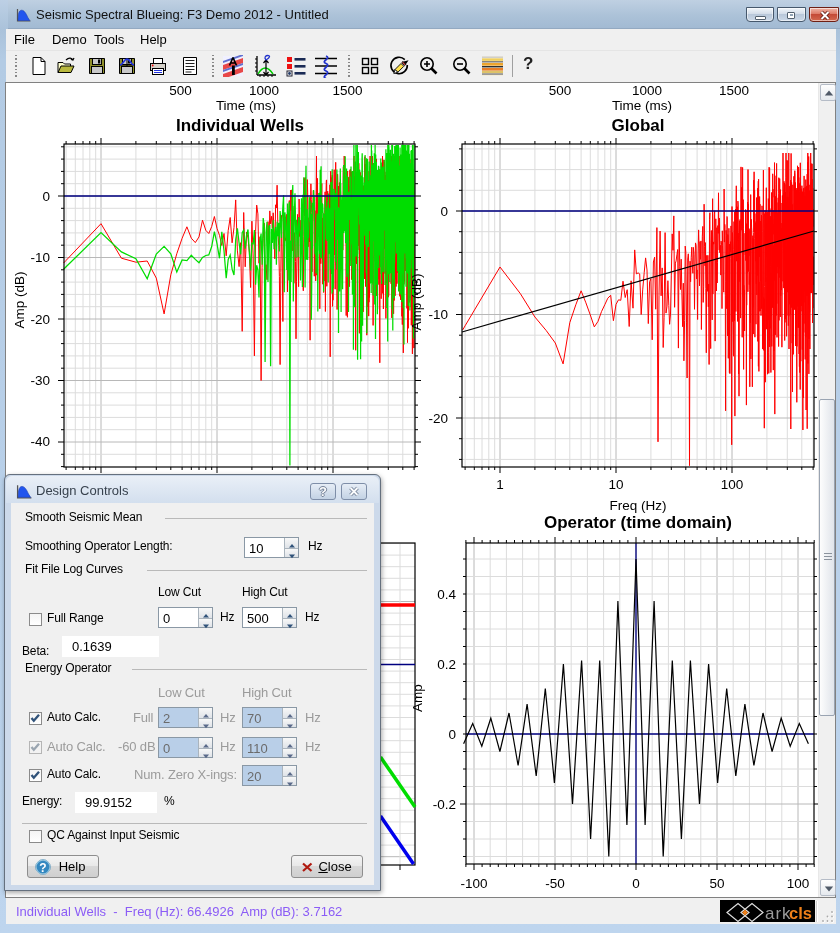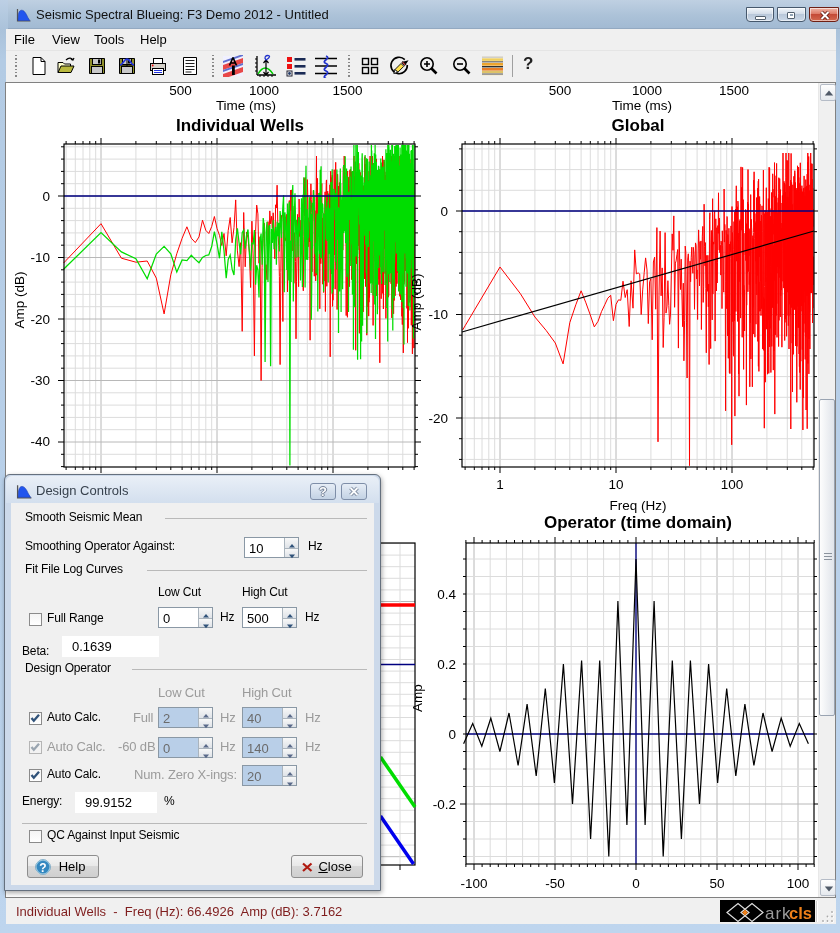--- a/index.html
+++ b/index.html
@@ -6,21 +6,21 @@
 #title{position:absolute;left:28px;top:7px;font-size:13px;color:#111}
 .wb{position:absolute;top:7px;height:15px;border-radius:0 0 4px 4px;border:1px solid #46586c;box-shadow:inset 0 0 0 1px rgba(255,255,255,0.55)}
 #menubar{position:absolute;left:6px;top:29px;width:830px;height:21px;background:#f0f0f0;font-size:13px;color:#000}
 #menubar span{position:absolute;top:3px}
 #toolbar{position:absolute;left:6px;top:50px;width:830px;height:32px;background:#f0f0f0;border-top:1px solid #e5e5e5}
 #client{position:absolute;left:6px;top:83px;width:812px;height:814px;background:#fff}
 #frame{position:absolute;left:5px;top:82px;width:831px;height:816px;border:1px solid #818181}
 #vscroll{position:absolute;left:818px;top:83px;width:17px;height:814px;background:#f0f0f0;border-left:1px solid #e8e8e8}
 .sbtn{position:absolute;left:1px;width:16px;height:17px;background:linear-gradient(#fefefe,#e5e9ee);border:1px solid #b5bcc7;border-radius:2px}
 #sthumb{position:absolute;left:0px;top:316px;width:16px;height:317px;background:linear-gradient(90deg,#fdfdfd,#e0e4ea);border:1px solid #9aa4b2;border-radius:2px}
-#statusbar{position:absolute;left:6px;top:898px;width:830px;height:26px;background:#f0f0f0;font-size:13px;color:#7f1d1d}
+#statusbar{position:absolute;left:6px;top:898px;width:830px;height:26px;background:#f0f0f0;font-size:13px;color:#8b5cf6}
 #dialog{position:absolute;left:4px;top:474px;width:377px;height:417px;background:#ccd9ea;border:1px solid #65707e;border-radius:6px 6px 0 0;box-shadow:1px 2px 5px rgba(0,0,0,0.35)}
 #dlgtitle{position:absolute;left:1px;top:1px;width:373px;height:27px;background:linear-gradient(#e9eff7,#d3dfee);border-radius:6px 6px 0 0;font-size:13px;color:#38424e}
 #dlgclient{position:absolute;left:6px;top:28px;width:363px;height:382px;background:#f0f0f0}
 .lbl{position:absolute;font-size:12px;color:#000;white-space:nowrap;letter-spacing:-0.15px}
 .glbl{position:absolute;font-size:13px;color:#9b9b9b;white-space:nowrap;letter-spacing:-0.15px}
 .sep{position:absolute;height:1px;background:#b9b9b9}
 .cb{position:absolute;width:13px;height:13px;border:1px solid #8b8b8b;background:linear-gradient(#f4f4f4,#fff)}
 .spin{position:absolute;width:55px;height:21px;border:1px solid #8a98a5;background:#fff;font-size:13px}
 .spin .v{position:absolute;left:4px;top:3px}
 .sarr{position:absolute;right:0;top:0;width:14px;height:19px}
@@ -44,21 +44,21 @@
     </div>
     <div class="wb" style="left:801px;width:30px;background:linear-gradient(#f0b6a8,#dd7a66 45%,#c44a36 50%,#d4694f);border-color:#6e1f14">
       <svg width="30" height="15" style="position:absolute;left:0;top:0">
         <path d="M11.5 4 L18.5 11 M18.5 4 L11.5 11" stroke="#5c1810" stroke-width="3.6"></path>
         <path d="M11.5 4 L18.5 11 M18.5 4 L11.5 11" stroke="#fff" stroke-width="2"></path>
       </svg>
     </div>
   </div>
 <div id="menubar">
     <span style="left:8px">File</span>
-    <span style="left:46px">View</span>
+    <span style="left:46px">Demo</span>
     <span style="left:88px">Tools</span>
     <span style="left:134px">Help</span>
   </div>
 <div id="toolbar"></div>
 <div style="position:absolute;left:6px;top:50px;width:830px;height:30px">
     <div style="position:absolute;left:9px;top:5px;width:3px;height:22px;background-image:repeating-linear-gradient(#888 0 1.4px,transparent 1.4px 3.4px);background-size:2px 100%;background-repeat:repeat-y"></div>
     <div style="position:absolute;left:23px;top:6px;width:20px;height:20px"><svg width="20" height="20">
         <path d="M4 1.5 h8 l4 4 v13 h-12 z" fill="#fff" stroke="#000"></path>
         <path d="M12 1.5 v4 h4" fill="none" stroke="#000"></path>
       </svg></div>
@@ -756,21 +756,21 @@
 <span style="position:absolute;left:30px;top:7px">Design Controls</span>
 <div style="position:absolute;left:304px;top:7px;width:26px;height:17px;border:1px solid #7e8ea8;border-radius:3px;background:linear-gradient(#e6edf6,#c3d2e4);text-align:center;line-height:16px;font-size:13px;font-weight:bold;color:#fbfcfd;text-shadow:-1px 0 0 #76849a,1px 0 0 #76849a,0 -1px 0 #76849a,0 1px 0 #76849a">?</div>
 <div style="position:absolute;left:335px;top:7px;width:26px;height:17px;border:1px solid #7e8ea8;border-radius:3px;background:linear-gradient(#e6edf6,#c3d2e4)"><svg width="24" height="15">
           <path d="M8.5 4 L15.5 11 M15.5 4 L8.5 11" stroke="#76849a" stroke-width="3.6"></path>
           <path d="M8.5 4 L15.5 11 M15.5 4 L8.5 11" stroke="#fbfcfd" stroke-width="1.8"></path>
         </svg></div>
 </div>
     <div id="dlgclient"></div>
     <div class="lbl" style="left:20px;top:35px">Smooth Seismic Mean</div>
     <div class="sep" style="left:160px;top:43px;width:202px"></div>
-    <div class="lbl" style="left:20px;top:64px">Smoothing Operator Against:</div>
+    <div class="lbl" style="left:20px;top:64px">Smoothing Operator Length:</div>
     <div class="spin" style="left:239px;top:62px;background:#fff">
       <span class="v">10</span>
 <span class="sarr">
         <div style="top:0"><svg width="14" height="9">
             <path d="M7 3 l3 3.6 h-6z" fill="#31537a"></path>
           </svg></div>
 <div style="top:9.5px;border-top:1px solid #aab4bd"><svg width="14" height="9">
             <path d="M7 6.2 l-3-3.6 h6z" fill="#31537a"></path>
           </svg></div>
       </span>
@@ -801,21 +801,21 @@
             <path d="M7 3 l3 3.6 h-6z" fill="#31537a"></path>
           </svg></div>
 <div style="top:9.5px;border-top:1px solid #aab4bd"><svg width="14" height="9">
             <path d="M7 6.2 l-3-3.6 h6z" fill="#31537a"></path>
           </svg></div>
       </span>
     </div>
     <div class="lbl" style="left:300px;top:135px">Hz</div>
     <div class="lbl" style="left:17px;top:169px">Beta:</div>
     <div class="vbox" style="left:57px;top:161px;width:97px;height:21px;padding:3px 0 9px 10px">0.1639</div>
-    <div class="lbl" style="left:20px;top:186px">Design Operator</div>
+    <div class="lbl" style="left:20px;top:186px">Energy Operator</div>
     <div class="sep" style="left:127px;top:194px;width:235px"></div>
     <div class="glbl" style="left:153px;top:210px">Low Cut</div>
     <div class="glbl" style="left:237px;top:210px">High Cut</div>
     <div class="cb" style="left:24px;top:237px">
       <svg width="13" height="13" style="position:absolute;left:-1px;top:-1px">
         <path d="M2.5 6 L4.8 8.8 L10 2.8" fill="none" stroke="#31537a" stroke-width="2.3"></path>
       </svg>
     </div>
     <div class="lbl" style="left:42px;top:235px">Auto Calc.</div>
     <div class="glbl" style="left:128px;top:235px">Full</div>
@@ -825,21 +825,21 @@
         <div style="top:0"><svg width="14" height="9">
             <path d="M7 3 l3 3.6 h-6z" fill="#5a6a8a"></path>
           </svg></div>
 <div style="top:9.5px;border-top:1px solid #aab4bd"><svg width="14" height="9">
             <path d="M7 6.2 l-3-3.6 h6z" fill="#5a6a8a"></path>
           </svg></div>
       </span>
     </div>
     <div class="glbl" style="left:215px;top:235px">Hz</div>
     <div class="spin" style="left:237px;top:232px;background:#b9cfe8;color:#6b6b6b">
-      <span class="v">40</span>
+      <span class="v">70</span>
 <span class="sarr">
         <div style="top:0"><svg width="14" height="9">
             <path d="M7 3 l3 3.6 h-6z" fill="#5a6a8a"></path>
           </svg></div>
 <div style="top:9.5px;border-top:1px solid #aab4bd"><svg width="14" height="9">
             <path d="M7 6.2 l-3-3.6 h6z" fill="#5a6a8a"></path>
           </svg></div>
       </span>
     </div>
     <div class="glbl" style="left:300px;top:235px">Hz</div>
@@ -856,21 +856,21 @@
         <div style="top:0"><svg width="14" height="9">
             <path d="M7 3 l3 3.6 h-6z" fill="#5a6a8a"></path>
           </svg></div>
 <div style="top:9.5px;border-top:1px solid #aab4bd"><svg width="14" height="9">
             <path d="M7 6.2 l-3-3.6 h6z" fill="#5a6a8a"></path>
           </svg></div>
       </span>
     </div>
     <div class="glbl" style="left:215px;top:264px">Hz</div>
     <div class="spin" style="left:237px;top:262px;background:#b9cfe8;color:#6b6b6b">
-      <span class="v">140</span>
+      <span class="v">110</span>
 <span class="sarr">
         <div style="top:0"><svg width="14" height="9">
             <path d="M7 3 l3 3.6 h-6z" fill="#5a6a8a"></path>
           </svg></div>
 <div style="top:9.5px;border-top:1px solid #aab4bd"><svg width="14" height="9">
             <path d="M7 6.2 l-3-3.6 h6z" fill="#5a6a8a"></path>
           </svg></div>
       </span>
     </div>
     <div class="glbl" style="left:300px;top:264px">Hz</div>

